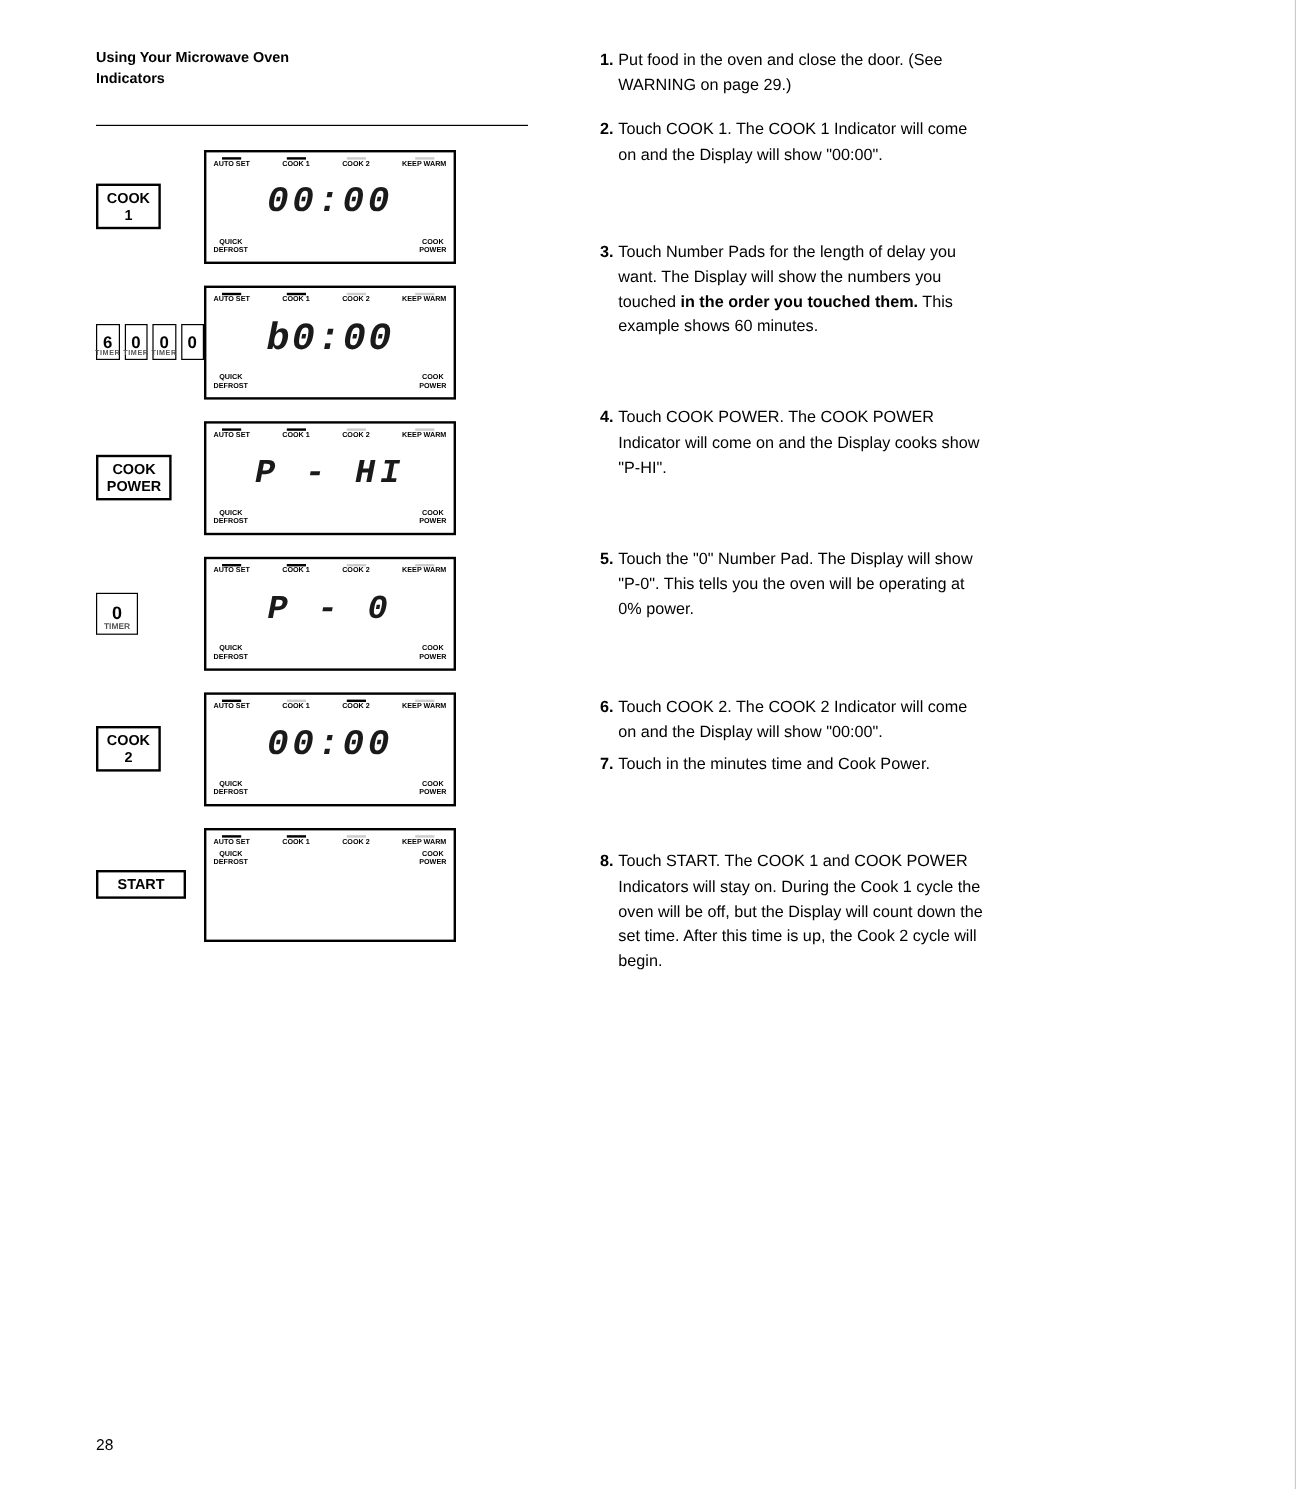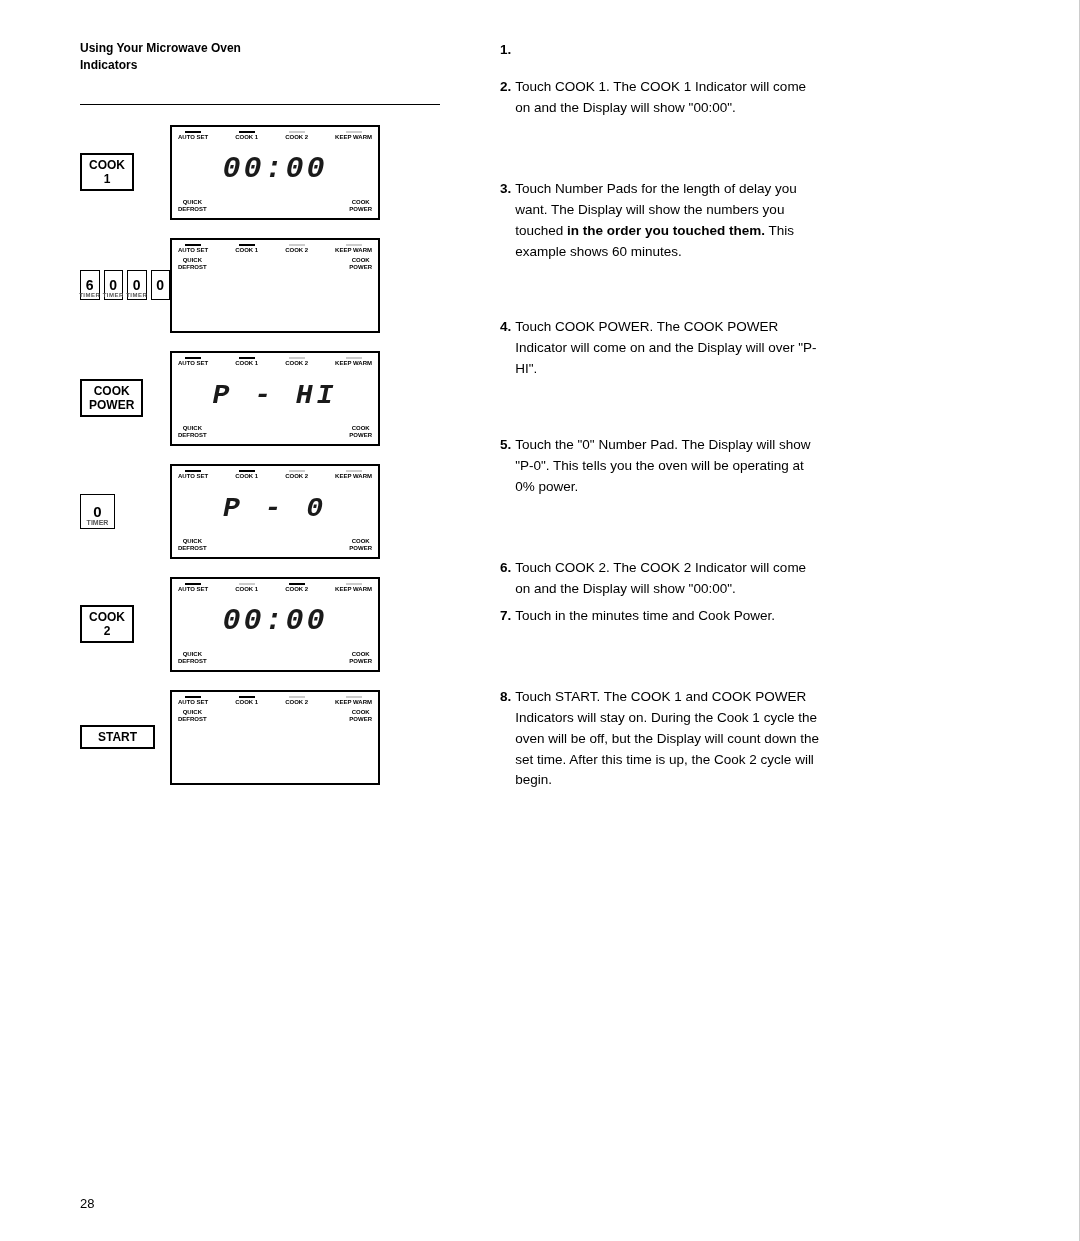--- a/index.html
+++ b/index.html
@@ -262,20 +262,23 @@
           </div>
           <div class="panel-top-item">
             <div class="indicator" style="background:#ccc;"></div>
             <span style="font-size:6px;">COOK 2</span>
           </div>
           <div class="panel-top-item">
             <div class="indicator" style="background:#ccc;"></div>
             <span style="font-size:6px;">KEEP WARM</span>
           </div>
         </div>
+        <div class="panel-display italic-display">
+          <span class="seg-display" style="font-size:32px; letter-spacing:2px;">b0:00</span>
+        </div>
         <div class="panel-bottom-row">
           <div class="panel-bottom-item">QUICK<br>DEFROST</div>
           <div class="panel-bottom-item">COOK<br>POWER</div>
         </div>
       </div>
     </div>
 
     <div class="step-group">
       <div class="step-label-area">
         <div class="step-label-box">
@@ -416,35 +419,36 @@
 
     <div class="page-number">28</div>
   </div>
 
   <div class="right-col">
 
     <div class="instructions">
 
       <div class="instruction-item" style="margin-bottom:16px;">
         <span class="instruction-num">1.</span>
+        <span class="instruction-text"> Put food in the oven and close the door. (See WARNING on page 29.)</span>
       </div>
 
       <div class="instruction-item" style="margin-bottom:60px;">
         <span class="instruction-num">2.</span>
         <span class="instruction-text"> Touch COOK 1. The COOK 1 Indicator will come on and the Display will show "00:00".</span>
       </div>
 
       <div class="instruction-item" style="margin-bottom:55px;">
         <span class="instruction-num">3.</span>
         <span class="instruction-text"> Touch Number Pads for the length of delay you want. The Display will show the numbers you touched <b>in the order you touched them.</b> This example shows 60 minutes.</span>
       </div>
 
       <div class="instruction-item" style="margin-bottom:55px;">
         <span class="instruction-num">4.</span>
-        <span class="instruction-text"> Touch COOK POWER. The COOK POWER Indicator will come on and the Display will over "P-HI".</span>
+        <span class="instruction-text"> Touch COOK POWER. The COOK POWER Indicator will come on and the Display cooks show "P-HI".</span>
       </div>
 
       <div class="instruction-item" style="margin-bottom:60px;">
         <span class="instruction-num">5.</span>
         <span class="instruction-text"> Touch the "0" Number Pad. The Display will show "P-0". This tells you the oven will be operating at 0% power.</span>
       </div>
 
       <div class="instruction-item" style="margin-bottom:6px;">
         <span class="instruction-num">6.</span>
         <span class="instruction-text"> Touch COOK 2. The COOK 2 Indicator will come on and the Display will show "00:00".</span>

